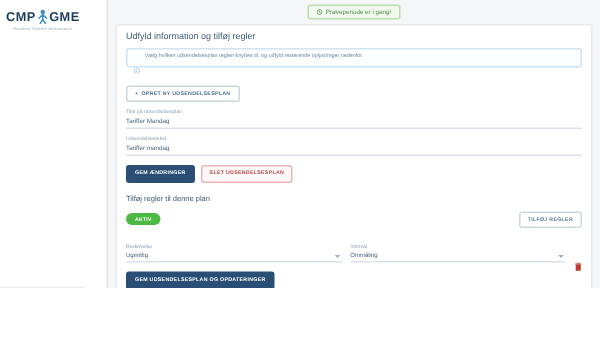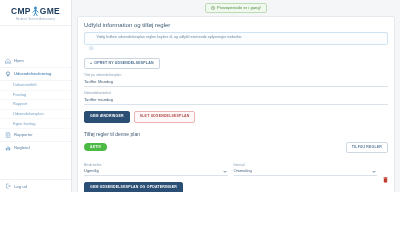--- a/index.html
+++ b/index.html
@@ -9,21 +9,21 @@
     background: #ffffff;
     overflow: hidden;
   }
   .app { display: flex; width: 400px; height: 192px; }
 
   
   .sidebar {
     width: 72px; height: 192px;
     background: #ffffff;
     border-right: 1px solid #e3e7ec;
-    display: flex; flex-direction: column;
+    display: flex; flex-direction: row;
     padding: 0;
     flex: 0 0 72px;
     gap: 27px;
   }
   .logo-wrap {
     padding: 6px 4px 4px 4px;
     border-bottom: 1px solid #eef1f4;
     text-align: center;
   }
   .logo-text {

